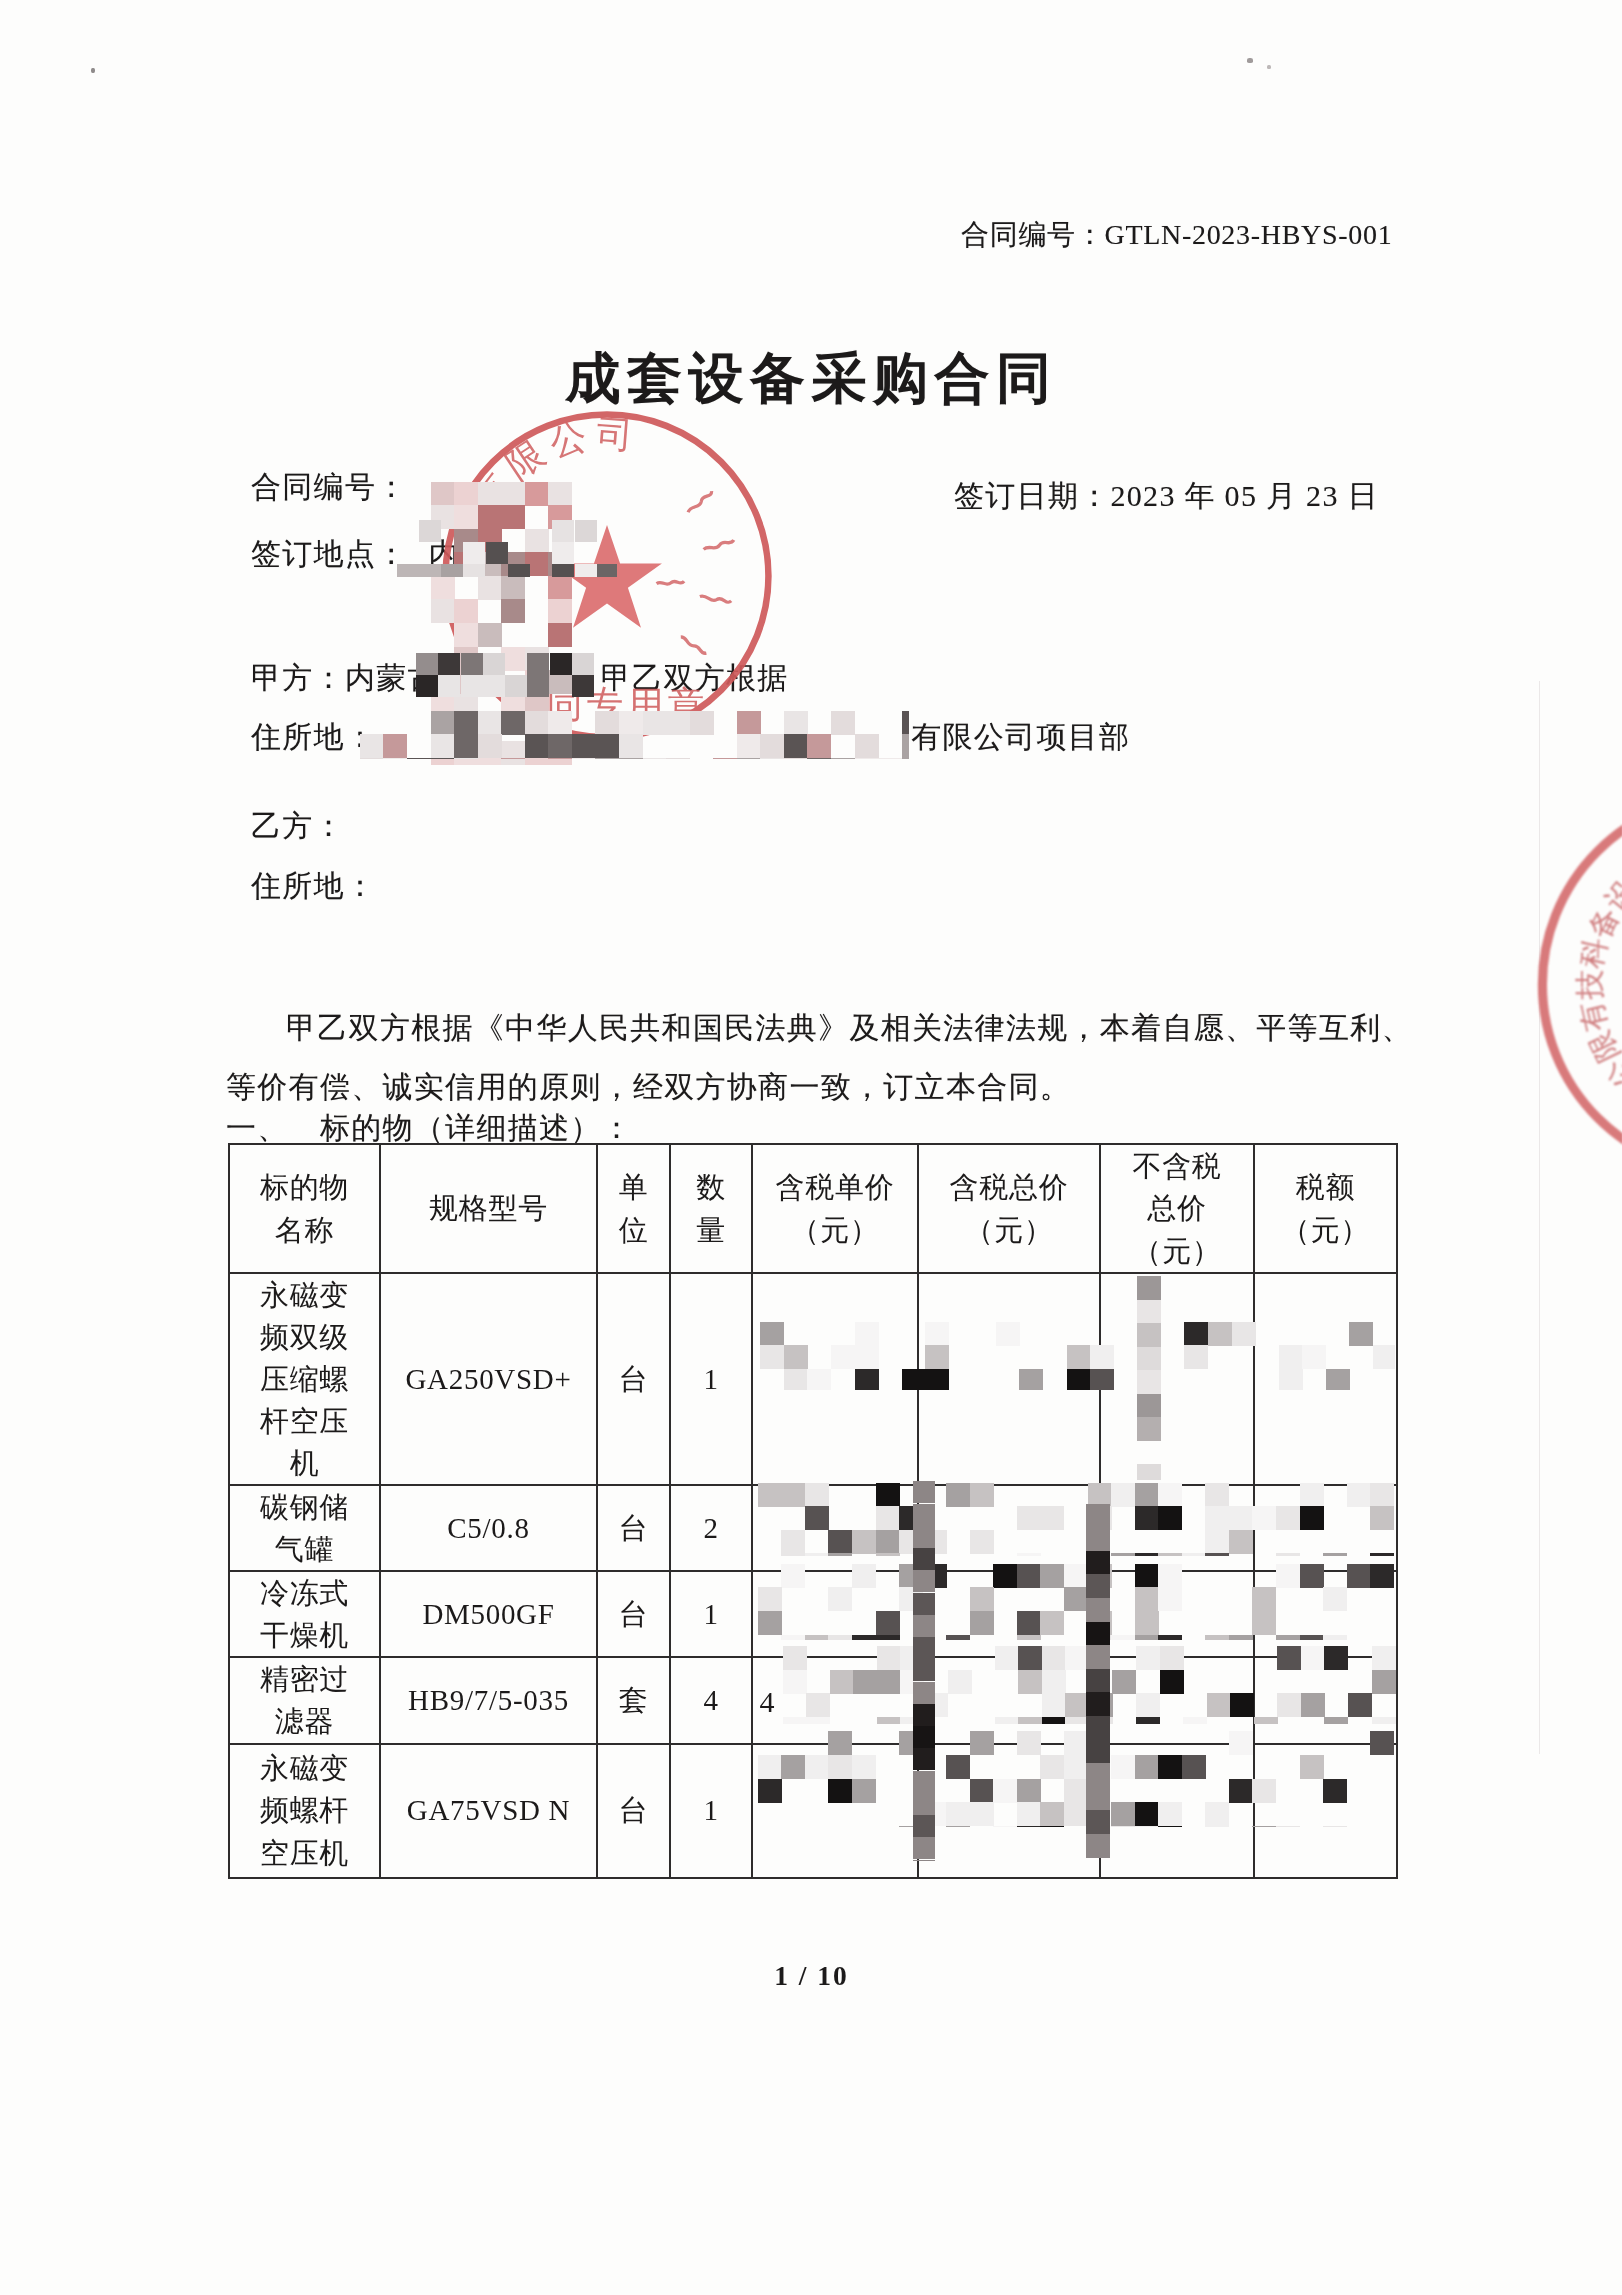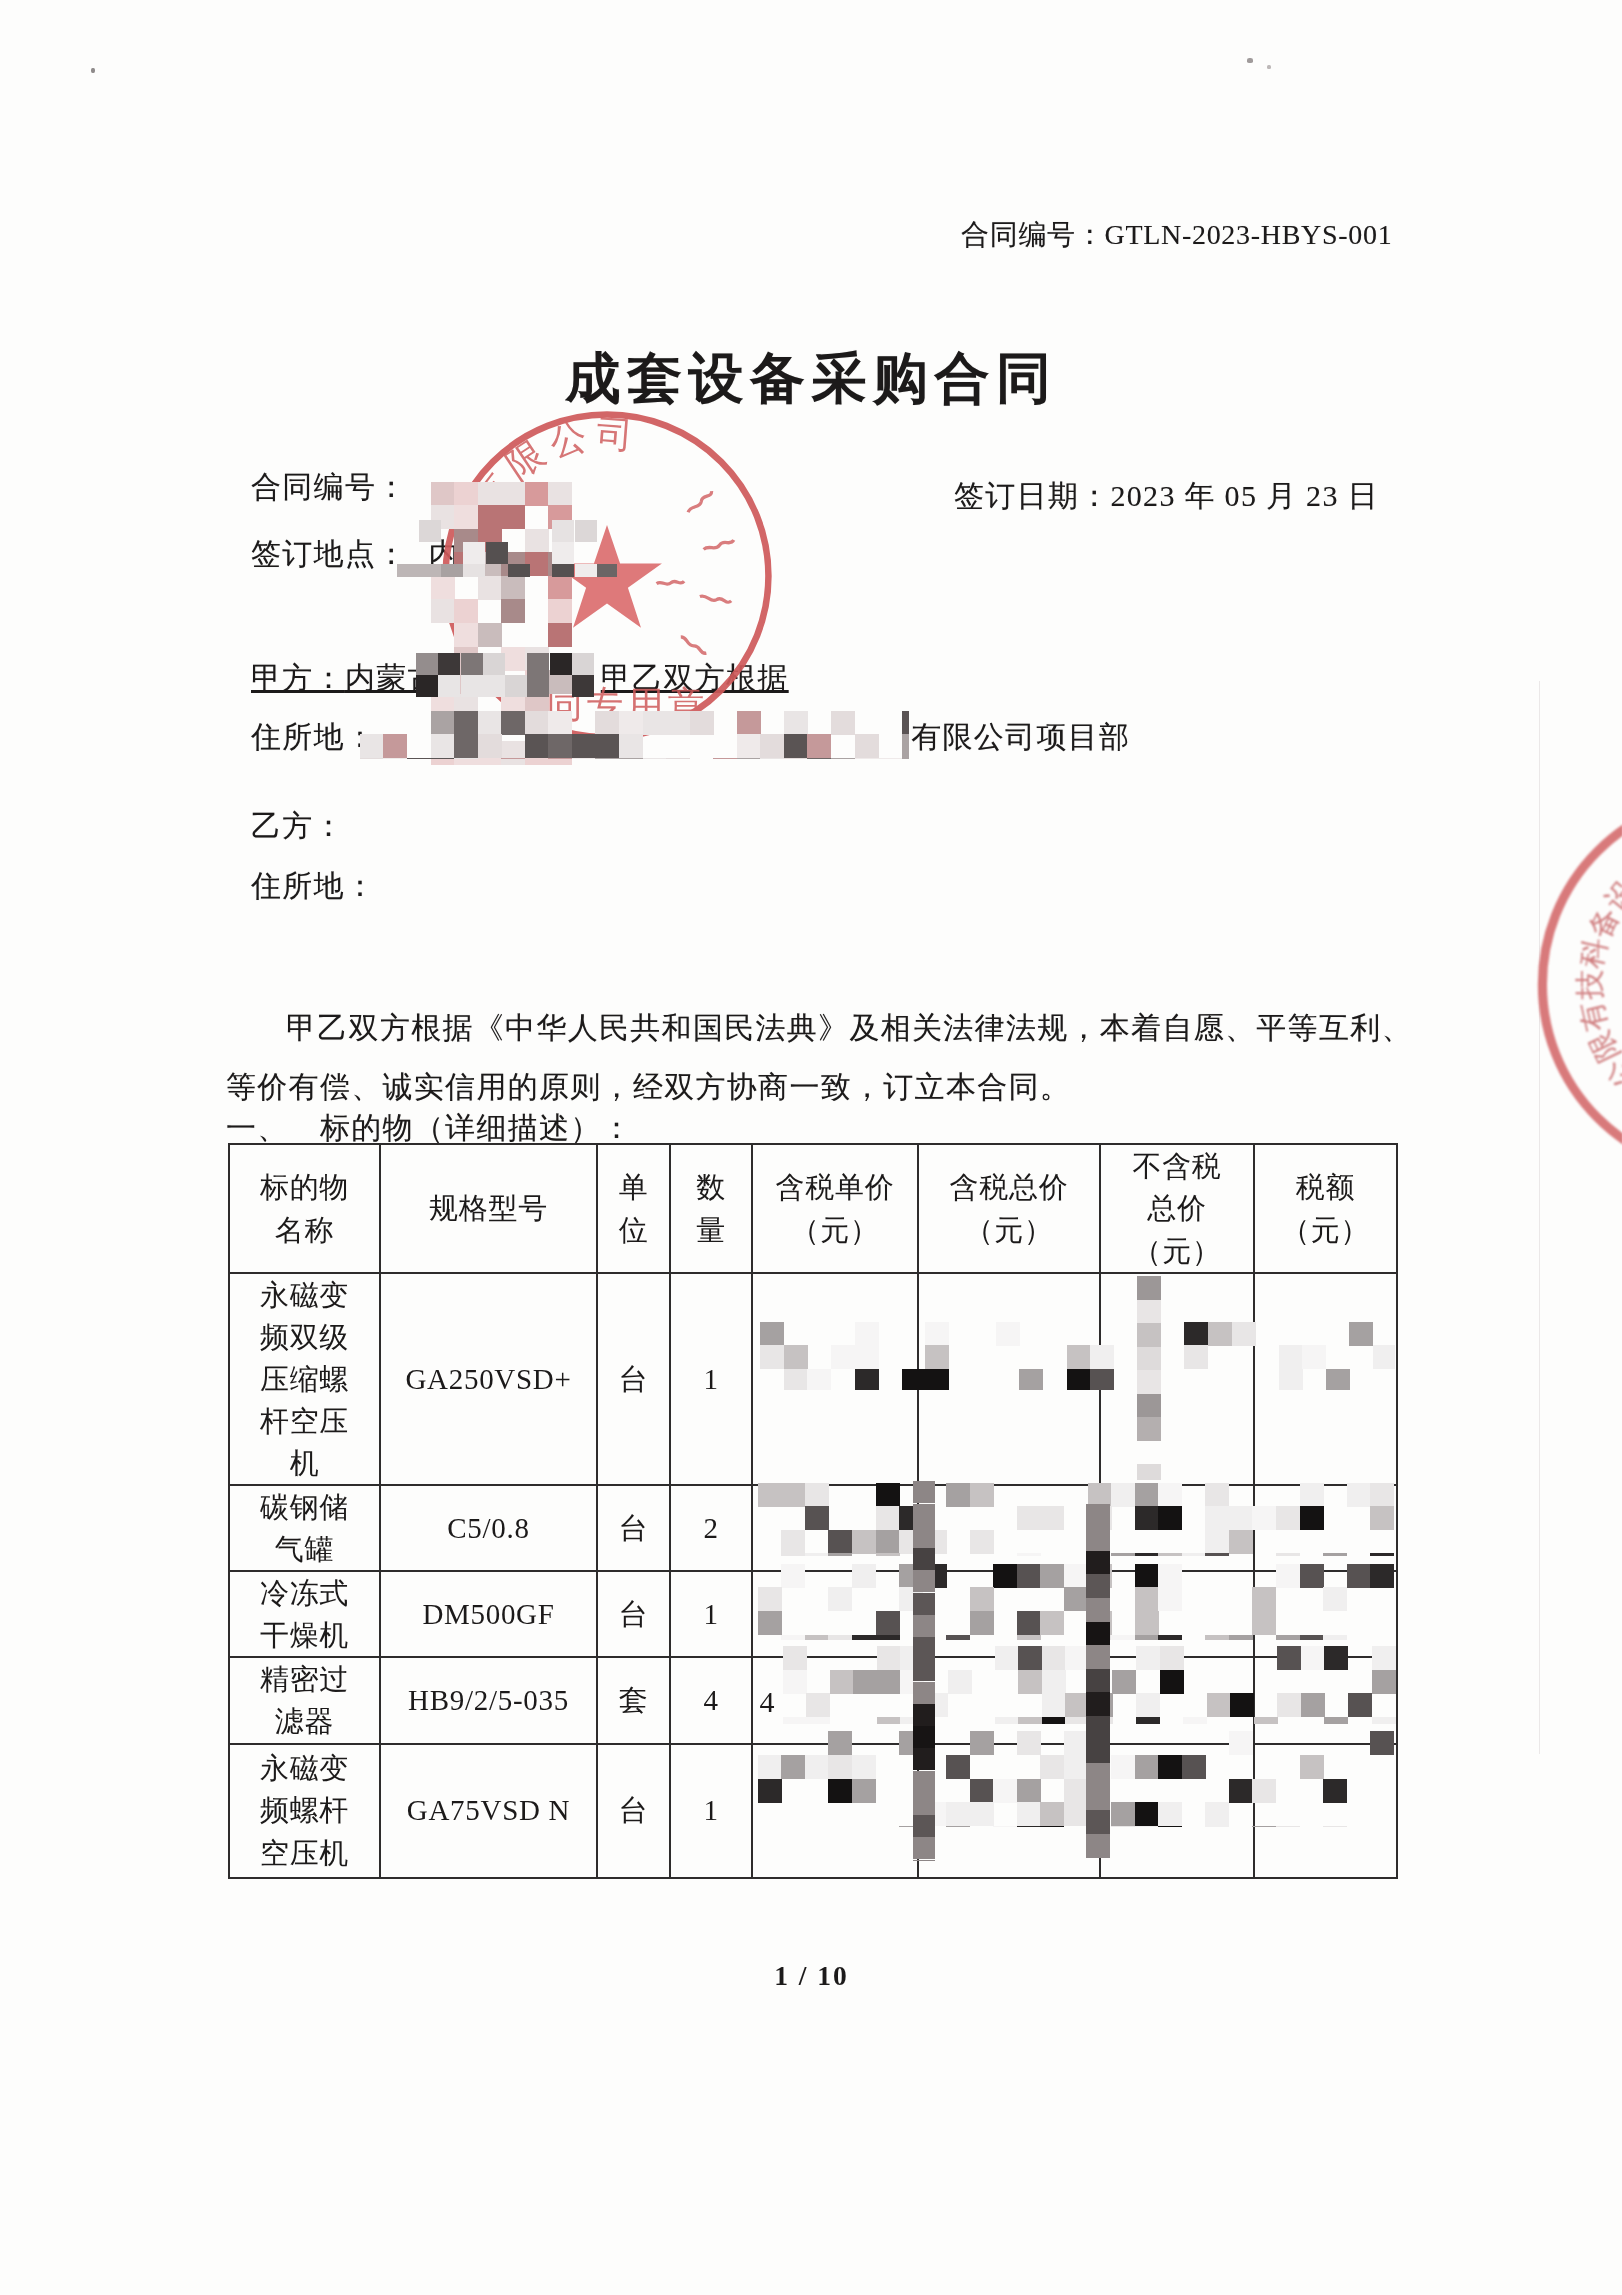--- a/index.html
+++ b/index.html
@@ -13,21 +13,21 @@
   
   #ref-line{top:216px;left:961px;font-size:28px;letter-spacing:0.7px;white-space:nowrap;z-index:1;}
   #doc-title{top:342px;left:0;width:1623px;text-align:center;font-size:55px;font-weight:600;
              letter-spacing:6.5px;z-index:1;}
   
   .meta{font-size:30px;letter-spacing:1.3px;white-space:nowrap;z-index:1;display:flex;align-items:baseline;}
   #l-no{top:467px;left:251px;}
   #l-date{top:476px;left:954px;}
   #l-place{top:534px;left:251px;}
   #l-place .val{margin-left:21px;}
-  #l-pa{top:658px;left:251px;text-decoration:underline;}
+  #l-pa{top:658px;left:251px;}
   #l-pa .suffix{margin-left:162px;}
   #l-pa-addr{top:717px;left:251px;}
   #l-pa-addr .suffix{margin-left:535px;}
   #l-pb{top:806px;left:251px;}
   #l-pb-addr{top:866px;left:251px;}
   
   .para{font-size:30px;letter-spacing:1.3px;z-index:1;white-space:nowrap;}
   #pre1{top:1008px;left:226px;text-indent:60px;}
   #pre2{top:1067px;left:226px;}
   #sec1{top:1108px;left:226px;}
@@ -206,21 +206,21 @@
       <td>台</td>
       <td>1</td>
       <td></td>
       <td></td>
       <td></td>
       <td></td>
     </tr>
     <tr>
       <td>精密过
 滤器</td>
-      <td>HB9/2/5-035</td>
+      <td>HB9/7/5-035</td>
       <td>套</td>
       <td>4</td>
       <td>
         <span class="vis-frag">4</span>
       </td>
       <td></td>
       <td></td>
       <td></td>
     </tr>
     <tr>

